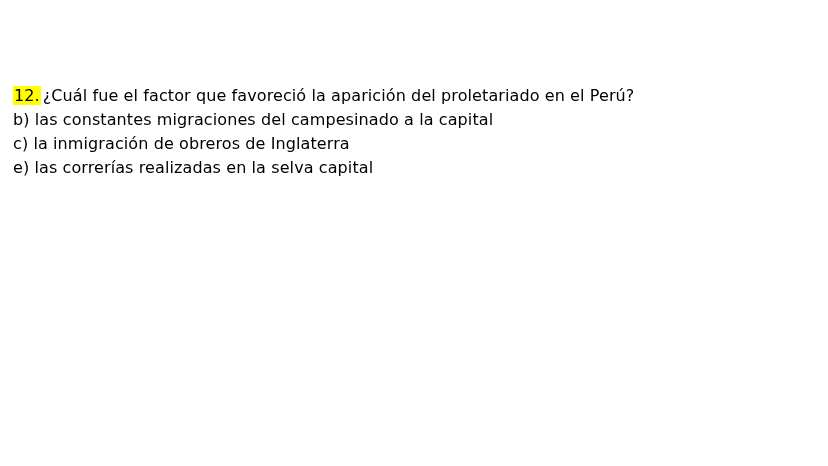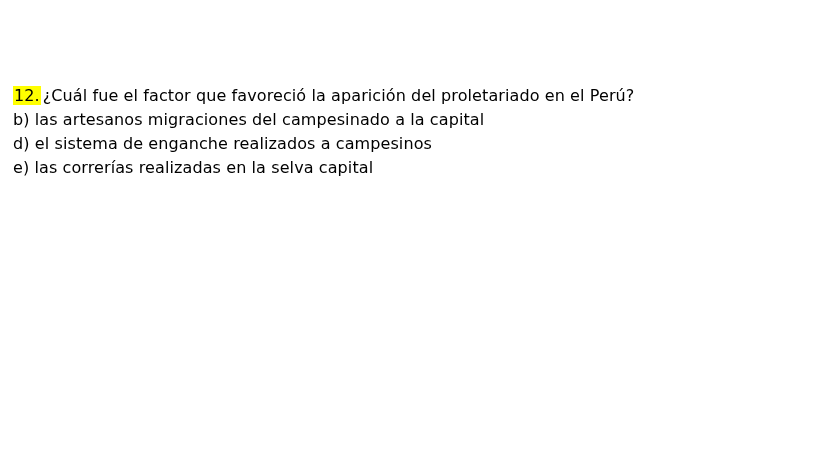--- a/index.html
+++ b/index.html
@@ -43,18 +43,18 @@
 </head>
 <body>
 
 <div class="slide">
   <div class="question-block">
 
     <div class="q-line">
       <span class="q-number">12.</span><span class="q-stem">¿Cuál fue el factor que favoreció la aparición del proletariado en el Perú?</span>
     </div>
 
-    <div class="q-line">b) las artesanos migraciones del campesinado a la capital</div>
-    <div class="q-line">d) el sistema de enganche realizados a campesinos</div>
+    <div class="q-line">b) las constantes migraciones del campesinado a la capital</div>
+    <div class="q-line">c) la inmigración de obreros de Inglaterra</div>
     <div class="q-line">e) las correrías realizadas en la selva capital</div>
 
   </div>
 </div>
 
 </body></html>

